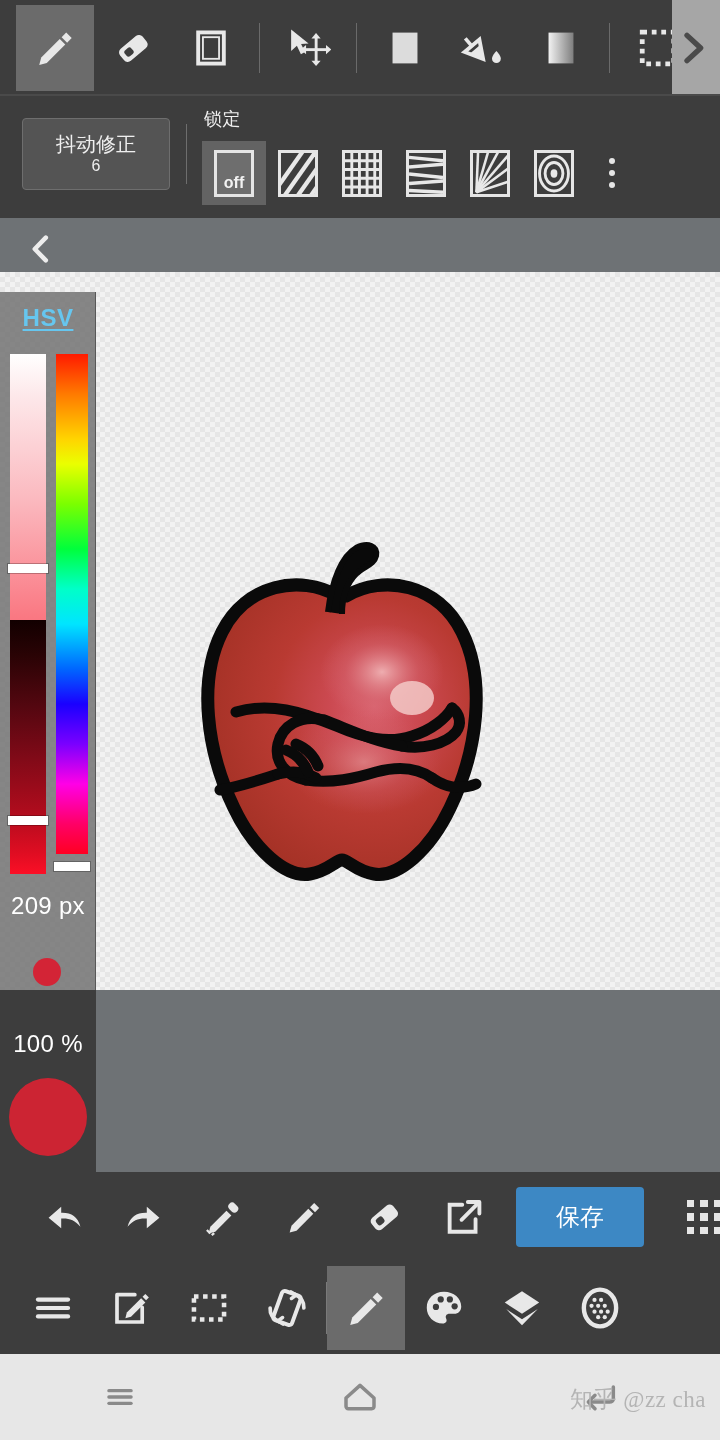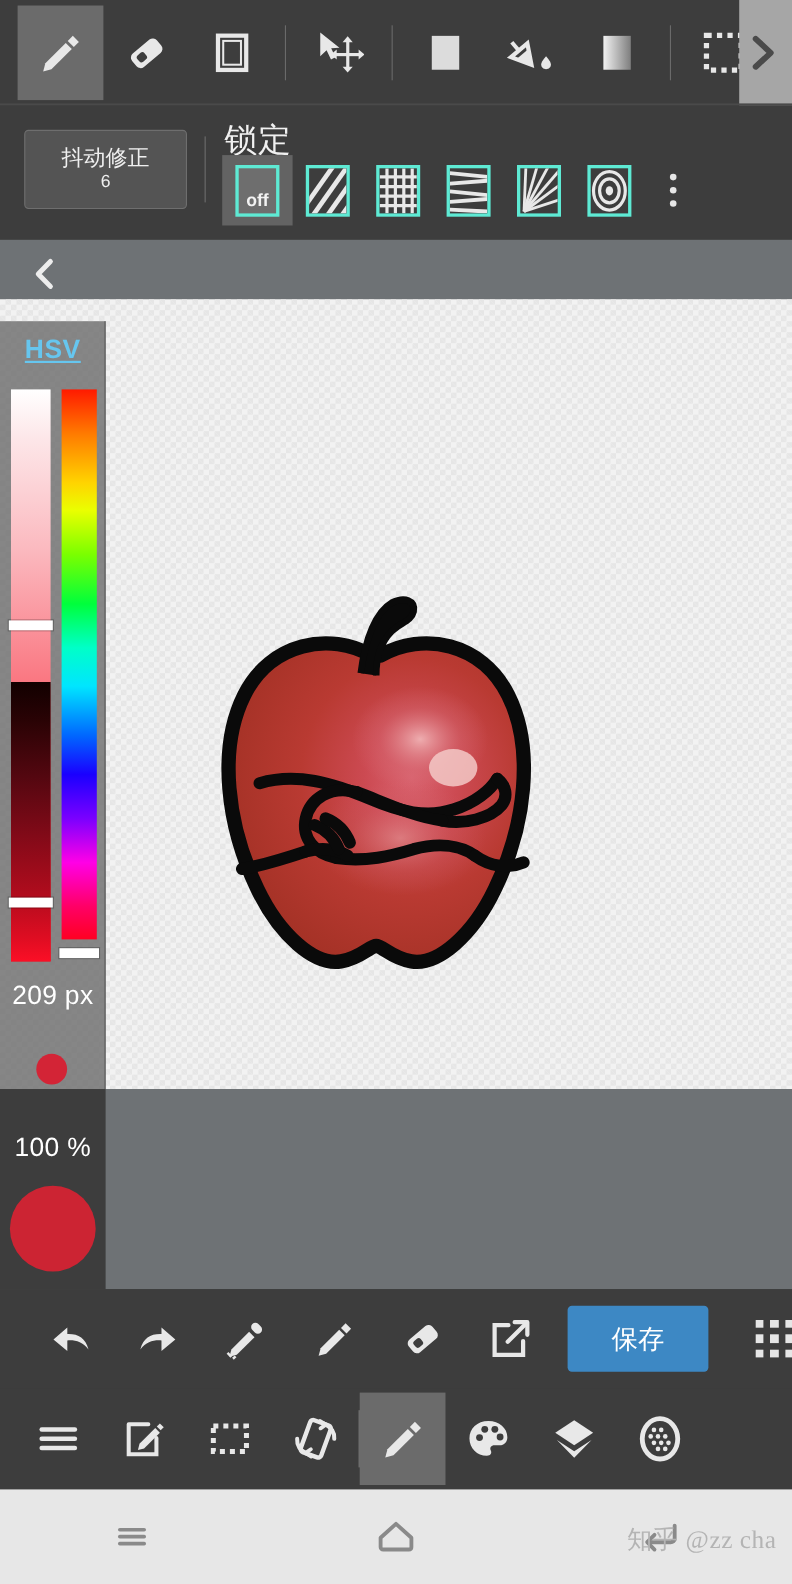--- a/index.html
+++ b/index.html
@@ -36,31 +36,31 @@
   #stabilizer-btn{
     position:absolute; left:22px; top:118px; width:148px; height:72px;
     background:#545454; border:1px solid #6e6e6e; border-radius:4px;
     display:flex; flex-direction:column; align-items:center; justify-content:center;
     color:#efefef; line-height:1.22;
   }
   #stabilizer-btn .s-name{ font-size:20px; }
   #stabilizer-btn .s-val{ font-size:16px; }
   .opt-div{ position:absolute; left:186px; top:124px; width:1px; height:60px; background:#7a7a7a; opacity:.8;}
   #lock-label{
-    position:absolute; left:204px; top:107px; font-size:30px; color:#f0f0f0; letter-spacing:.5px;
+    position:absolute; left:204px; top:107px; font-size:18px; color:#f0f0f0; letter-spacing:.5px;
   }
   #ruler-row{
     position:absolute; left:202px; top:141px; height:64px; display:flex; align-items:center; gap:0px;
   }
   .ruler-slot{
     width:64px; height:64px; display:flex; align-items:center; justify-content:center; flex:0 0 auto;
   }
   .ruler-slot.sel{ background:#636363; }
   .ruler-box{
-    width:40px; height:47px; border:3px solid #5eead4; position:relative; overflow:hidden;
+    width:40px; height:47px; border:3px solid #e5e5e5; position:relative; overflow:hidden;
     background:#3d3d3d;
   }
   .ruler-box.off{ display:flex; align-items:flex-end; justify-content:center; background:#6e6e6e;}
   .ruler-box.off span{ font-size:16px; font-weight:bold; color:#f2f2f2; line-height:1; padding-bottom:3px;}
   .kebab{ width:52px; height:60px; display:flex; flex-direction:column; align-items:center; justify-content:center; gap:6px;}
   .kebab i{ width:6px; height:6px; background:#e6e6e6; border-radius:50%; display:block;}
 
   
   #strip-back{
     position:absolute; left:0; top:218px; width:720px; height:54px; background:#6e7275;

